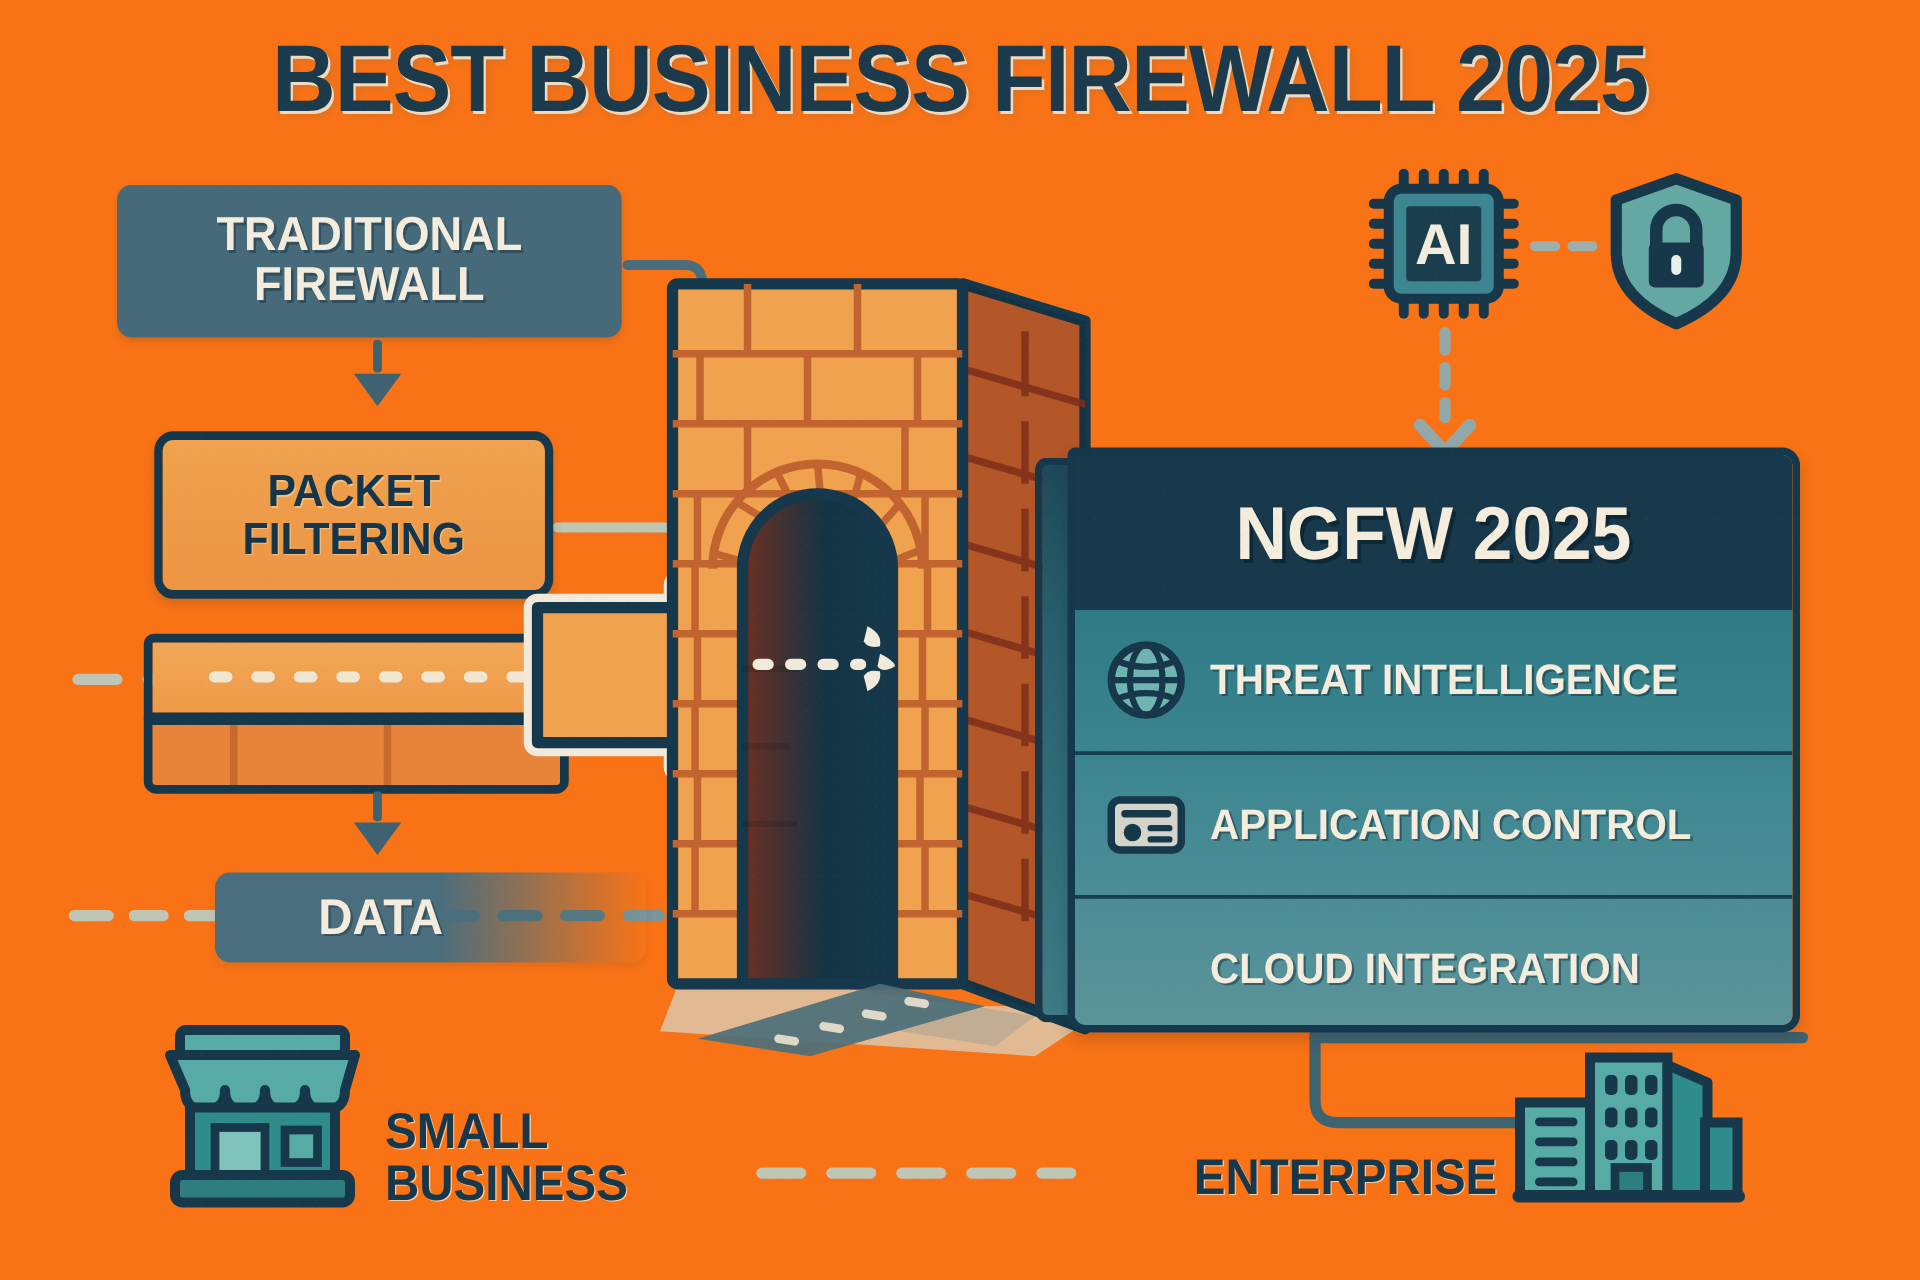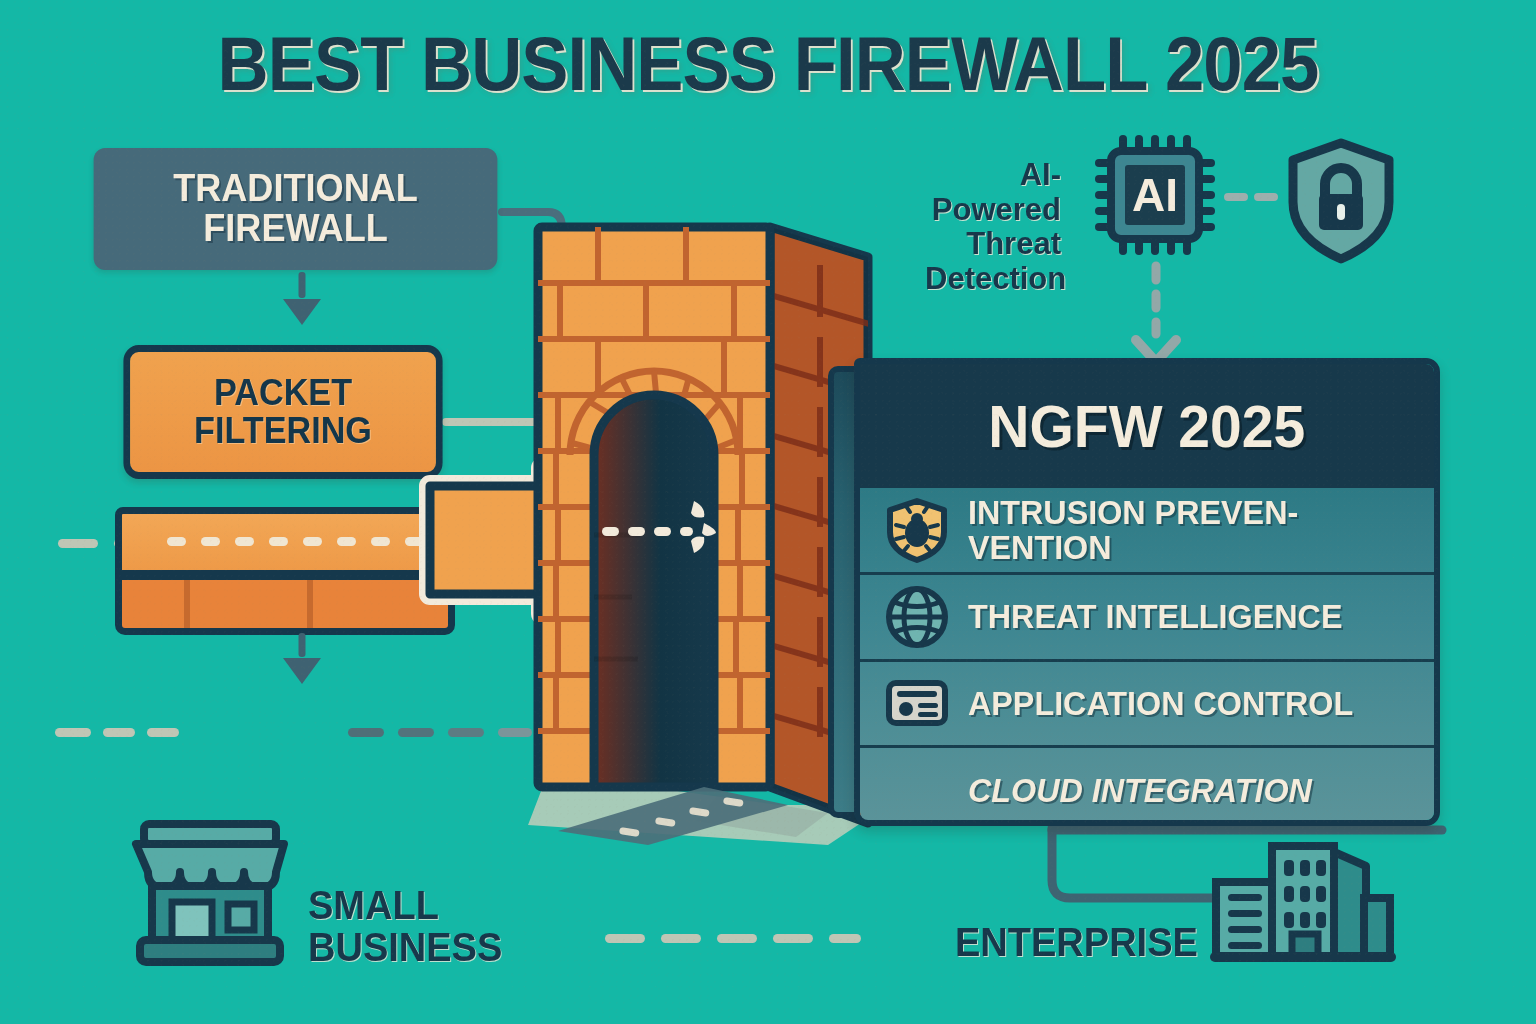--- a/index.html
+++ b/index.html
@@ -2,21 +2,21 @@
 <html><head>
 <meta charset="utf-8">
 <style>
   html, body {
     margin: 0; padding: 0;
     background: #EFE5D2;
   }
   .canvas {
     position: relative;
     width: 1536px; height: 1024px;
-    background: #14b8a6;
+    background: #f97316;
     overflow: hidden;
     font-family: "Liberation Sans", sans-serif;
   }
   .canvas::after {
     content: "";
     position: absolute; inset: 0;
     pointer-events: none;
     opacity: .35;
     background-image:
       radial-gradient(circle at 11% 23%, rgba(160,140,110,.10) 0 1px, transparent 1px),
@@ -163,21 +163,21 @@
     height: 344px;
     background: linear-gradient(180deg,#2D7A85 0%, #3D8691 38%, #4E8E96 70%, #5C949A 100%);
     display: flex; flex-direction: column;
   }
   .ngfw-row {
     flex: 1; display: flex; align-items: center; gap: 18px;
     padding: 0 14px 0 24px;
     border-bottom: 3px solid #173E4E;
     position: relative;
   }
-  .ngfw-row:last-child { border-bottom: none; font-style: italic; }
+  .ngfw-row:last-child { border-bottom: none; }
   .ngfw-row .rlabel {
     font-size: 34px; font-weight: bold; color: #F4ECDC; line-height: 1.02;
     transform: scaleX(.95); transform-origin: left center;
     text-shadow: 2px 2px 0 rgba(15,45,58,.5);
   }
   .ngfw-row .ricon { width: 66px; height: 66px; flex: 0 0 66px; }
   .ngfw-row .ricon svg { display: block; }
 
   
   #ai-text {
@@ -307,20 +307,23 @@
       <path d="M0 18 L112 18 L112 0 L232 72 L112 146 L112 126 L0 126 Z" fill="none" stroke="#F2EADB" stroke-width="22" stroke-linejoin="round"></path>
       <path d="M0 18 L112 18 L112 0 L232 72 L112 146 L112 126 L0 126 Z" fill="#F0A24E" stroke="#15384C" stroke-width="9" stroke-linejoin="round"></path>
     </svg>
   </div>
 
   <div class="varrow" id="arrow2">
     <span class="stem" style="height:24px;"></span>
       <span class="head"></span>
   </div>
 
+  <div id="data-box">
+    <span>DATA</span>
+  </div>
 
   <div id="gate">
     <svg width="380" height="640" viewBox="0 0 380 640">
       <defs>
         <clipPath id="frontClip">
             <rect x="10" y="22" width="232" height="560" rx="4"></rect>
           </clipPath>
         <clipPath id="sideClip">
             <path d="M242 22 L340 52 L340 618 L242 582 Z"></path>
           </clipPath>
@@ -429,21 +432,20 @@
       <path d="M176 582 L260 600 L120 640 L30 626 Z" fill="#4C6F79" opacity=".92"></path>
       <g fill="#EDE4D2" opacity=".9">
         <rect x="196" y="592" width="20" height="7" rx="3.5" transform="rotate(9 196 592)"></rect>
         <rect x="162" y="602" width="20" height="7" rx="3.5" transform="rotate(9 162 602)"></rect>
         <rect x="128" y="612" width="20" height="7" rx="3.5" transform="rotate(9 128 612)"></rect>
         <rect x="92" y="622" width="20" height="7" rx="3.5" transform="rotate(9 92 622)"></rect>
       </g>
     </svg>
   </div>
 
-  <div id="ai-text">AI-Powered Threat Detection</div>
 
   <div id="ai-chip">
     <svg width="124" height="124" viewBox="0 0 124 124">
       <g stroke="#17384B" stroke-width="8" stroke-linecap="round">
         <path d="M30 6 V20"></path>
           <path d="M46 6 V20"></path>
           <path d="M62 6 V20"></path>
           <path d="M78 6 V20"></path>
           <path d="M94 6 V20"></path>
         <path d="M30 104 V118"></path>
@@ -494,40 +496,20 @@
   <div id="ngfw">
     <div class="ngfw-side"></div>
     <div class="ngfw-face">
 
       <div class="ngfw-head">
         <span>NGFW 2025</span>
       </div>
 
       <div class="ngfw-rows">
 
-        <div class="ngfw-row">
-          <span class="ricon">
-            <svg width="66" height="66" viewBox="0 0 66 66">
-              <path d="M33 4 L60 13 V35 Q60 54 33 63 Q6 54 6 35 V13 Z" fill="#F0C271" stroke="#17384B" stroke-width="6" stroke-linejoin="round"></path>
-              <ellipse cx="33" cy="36" rx="12" ry="14" fill="#17384B"></ellipse>
-              <circle cx="33" cy="22" r="6" fill="#17384B"></circle>
-              <g stroke="#17384B" stroke-width="4" stroke-linecap="round">
-                <path d="M26 15 L22 9"></path>
-                  <path d="M40 15 L44 9"></path>
-                <path d="M20 30 L12 28"></path>
-                  <path d="M46 30 L54 28"></path>
-                <path d="M20 40 L12 42"></path>
-                  <path d="M46 40 L54 42"></path>
-                <path d="M24 49 L19 55"></path>
-                  <path d="M42 49 L47 55"></path>
-              </g>
-            </svg>
-          </span>
-          <span class="rlabel">INTRUSION PREVEN-VENTION</span>
-        </div>
 
         <div class="ngfw-row">
           <span class="ricon">
             <svg width="66" height="66" viewBox="0 0 66 66">
               <circle cx="33" cy="33" r="28" fill="#6FB4B0" stroke="#17384B" stroke-width="6"></circle>
               <g fill="none" stroke="#17384B" stroke-width="5">
                 <ellipse cx="33" cy="33" rx="13" ry="28"></ellipse>
                 <path d="M5 33 H61"></path>
                 <path d="M10 18 Q33 27 56 18"></path>
                 <path d="M10 48 Q33 39 56 48"></path>

